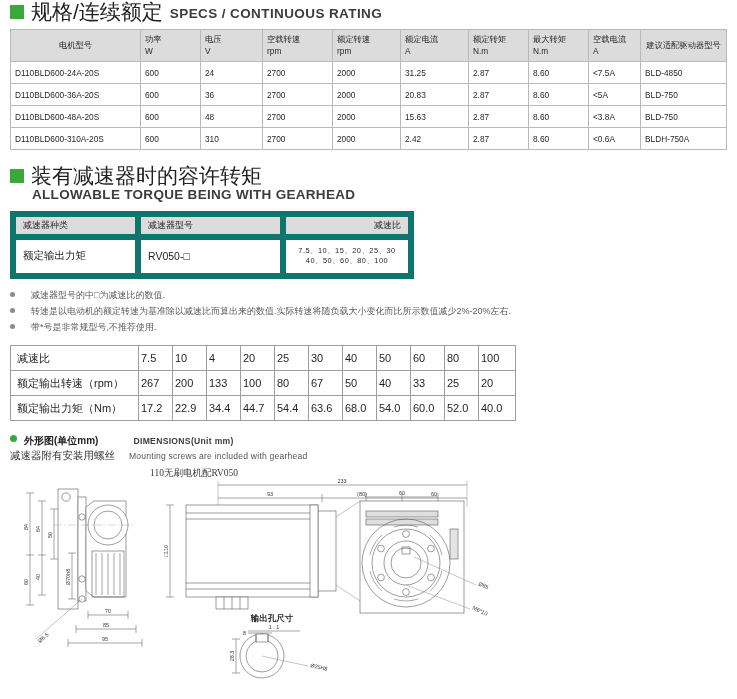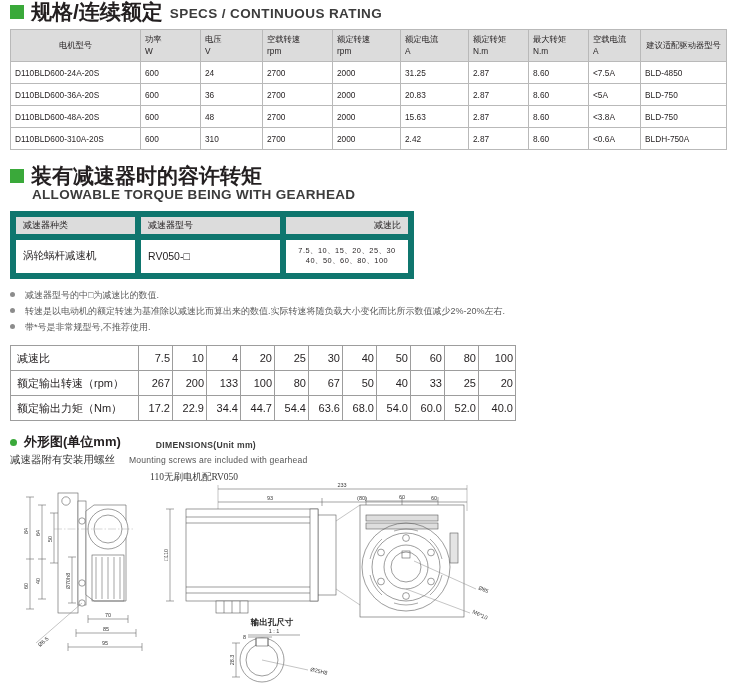--- a/index.html
+++ b/index.html
@@ -16,21 +16,21 @@
   
   .sec-head { display: flex; align-items: flex-end; gap: 7px; }
   .sq {
     width: 14px; height: 14px; background: #3aa93a;
     display: inline-block; flex: 0 0 auto; margin-bottom: 4px;
   }
   .dot {
     width: 7px; height: 7px; border-radius: 50%; background: #3aa93a;
     display: inline-block; flex: 0 0 auto; margin-bottom: 4px;
   }
-  .cn-big { font-size: 21px; font-weight: bold; letter-spacing: 0px; line-height: 1.1; }
+  .cn-big { font-size: 21px; font-weight: normal; letter-spacing: 0px; line-height: 1.1; }
   .en-big { font-size: 13.5px; font-weight: bold; letter-spacing: .4px; line-height: 1.1;
             color: #3c3c3c; padding-bottom: 1px; }
   .en-sub { font-size: 13.5px; font-weight: bold; letter-spacing: .3px;
             color: #3c3c3c; margin: 0 0 8px 22px; line-height: 1.15; }
 
   
   table { border-collapse: collapse; }
   .spec-tbl { width: 717px; margin-top: 6px; table-layout: fixed; }
   .spec-tbl th, .spec-tbl td {
     border: 1px solid #b9b9b9; font-size: 8.3px; font-weight: normal;
@@ -53,36 +53,36 @@
   .gh-tbl th.right { text-align: right; }
   .gh-tbl td { height: 33px; font-size: 10.5px; padding: 2px 7px; vertical-align: middle; }
   .gh-tbl td.ratios {
     font-size: 7.4px; text-align: center; line-height: 1.45; letter-spacing: .5px;
     padding: 6px 4px;
     margin-left: 36px;
   }
 
   
   .notes { margin-top: 9px; }
-  .note { display: flex; align-items: baseline; gap: 10px; font-size: 9px;
+  .note { display: flex; align-items: baseline; gap: 16px; font-size: 9px;
           color: #5a5a5a; line-height: 1.75; }
   .note .bdot { width: 5px; height: 5px; border-radius: 50%; background: #8c8c8c;
                 display: inline-block; flex: 0 0 auto; position: relative; top: -1px; }
 
   
   .ratio-tbl { width: 506px; margin-top: 10px; table-layout: fixed; }
   .ratio-tbl td {
-    border: 1px solid #9d9d9d; height: 25px; font-size: 11px; text-align: right;
+    border: 1px solid #9d9d9d; height: 25px; font-size: 11px; text-align: left;
     vertical-align: middle; padding: 0 2px;
   }
   .ratio-tbl td.lbl { text-align: left; padding-left: 6px; width: 128px; font-size: 11px; }
 
   
   .dim-head { margin-top: 14px; }
-  .cn-mid { font-size: 13px; font-weight: bold; line-height: 1.1; text-align: center; }
+  .cn-mid { font-size: 10px; font-weight: bold; line-height: 1.1; text-align: center; }
   .en-mid { font-size: 8.6px; font-weight: bold; letter-spacing: .3px; color: #3c3c3c; margin-left: 28px; }
   .dim-note-cn { font-size: 10.5px; color: #333; }
   .dim-note-en { font-size: 8.6px; color: #555; letter-spacing: .2px; }
   .dim-note-row { display: flex; align-items: baseline; gap: 14px; margin-top: 3px; }
 
   
   .drawing { position: relative; width: 717px; height: 215px; margin-top: 4px; text-decoration: underline; }
   .drawing svg { position: absolute; left: 0; top: 0; }
   .dw-caption {
     position: absolute; left: 140px; top: 0px;
@@ -224,21 +224,21 @@
       </colgroup>
     <thead>
       <tr>
         <th>减速器种类</th>
         <th>减速器型号</th>
         <th class="right">减速比</th>
       </tr>
     </thead>
     <tbody>
       <tr>
-        <td>涡轮蜗杆减速机</td>
+        <td>额定输出力矩</td>
         <td>RV050-□</td>
         <td class="ratios">
           <div>7.5、10、15、20、25、30</div>
           <div>40、50、60、80、100</div>
         </td>
       </tr>
     </tbody>
   </table>
 
   <div class="notes">

